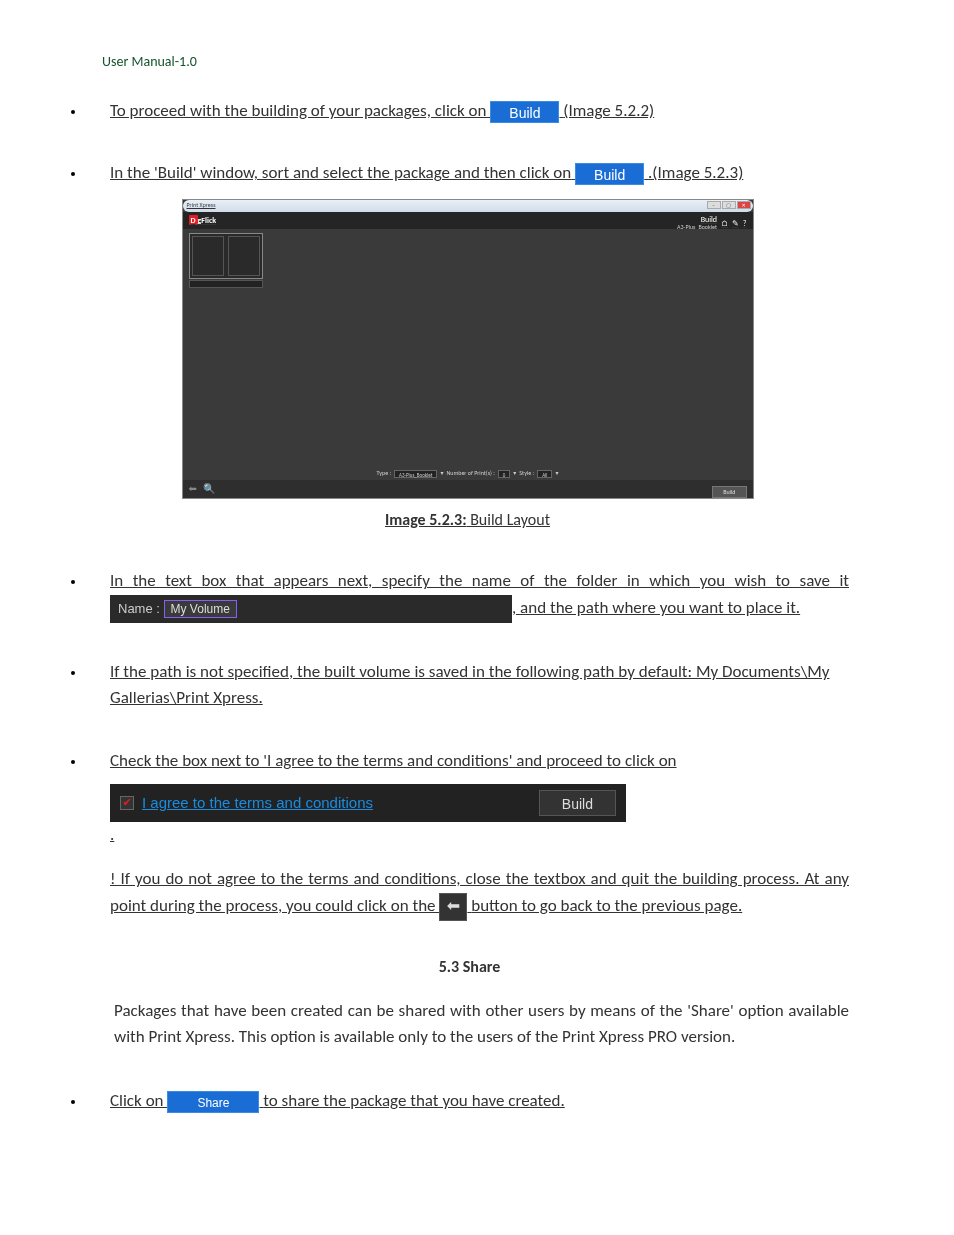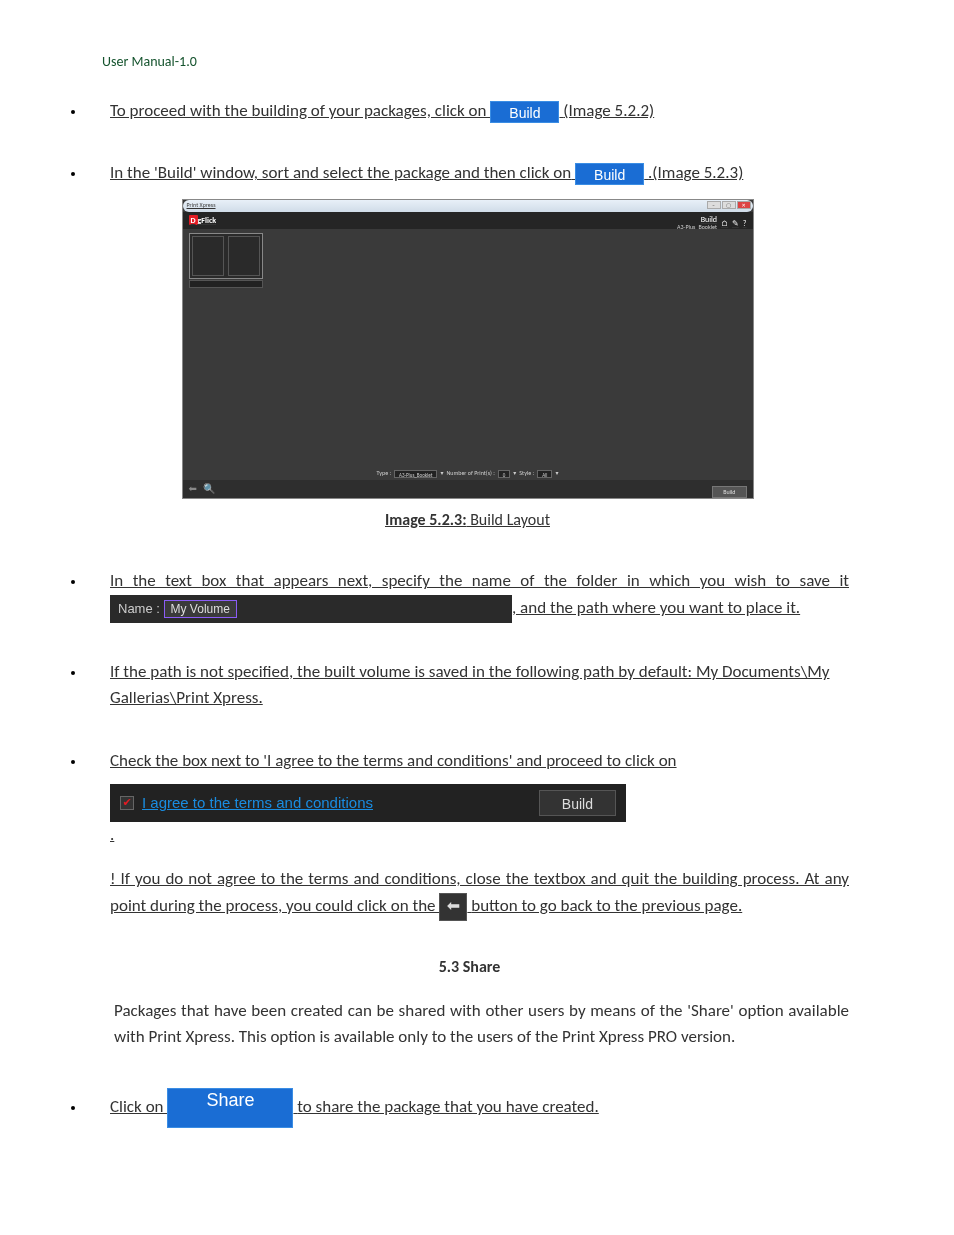--- a/index.html
+++ b/index.html
@@ -26,22 +26,22 @@
   ul.main > li > .li-body { margin-left: 24px; }
   .build-btn {
     display: inline-block; background: #1a6dd4; color: #fff;
     font-family: Arial, sans-serif; font-size: 14px; padding: 0 18px;
     height: 22px; line-height: 22px; vertical-align: middle;
     border: 1px solid #3a8de4;
   }
   .build-btn.dark { background: #333; border: 1px solid #555; color: #ddd; padding: 0 22px; height: 26px; line-height: 26px; }
   .share-btn {
     display: inline-block; background: #1a6dd4; color: #fff;
-    font-family: Arial, sans-serif; font-size: 18px; padding: 0 38px;
-    height: 40px; line-height: 22px; vertical-align: middle;
+    font-family: Arial, sans-serif; font-size: 12px; padding: 0 29px;
+    height: 22px; line-height: 22px; vertical-align: middle;
     border: 1px solid #3a8de4;
   }
   .screenshot {
     width: 572px; height: 300px; margin: 12px auto 4px; background: #3a3a3a;
     border: 1px solid #888; position: relative; overflow: hidden;
   }
   .ss-titlebar { height: 12px; background: linear-gradient(#e8f0f8, #d0dce8); display: flex; align-items: center; font-size: 6px; color: #444; padding-left: 4px; position: relative; border-radius: 6px; }
   .ss-titlebar .win-btns { position: absolute; right: 2px; top: 1px; display: flex; gap: 1px; }
   .ss-titlebar .win-btns span { width: 14px; height: 8px; background: #ddd; border: 0.5px solid #aaa; font-size: 5px; text-align: center; }
   .ss-titlebar .win-btns span.close { background: #d44; color: #fff; }

